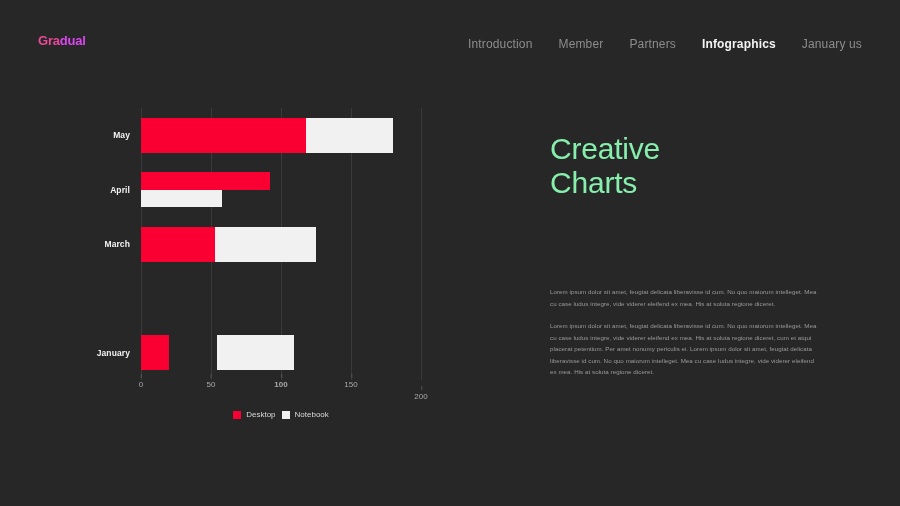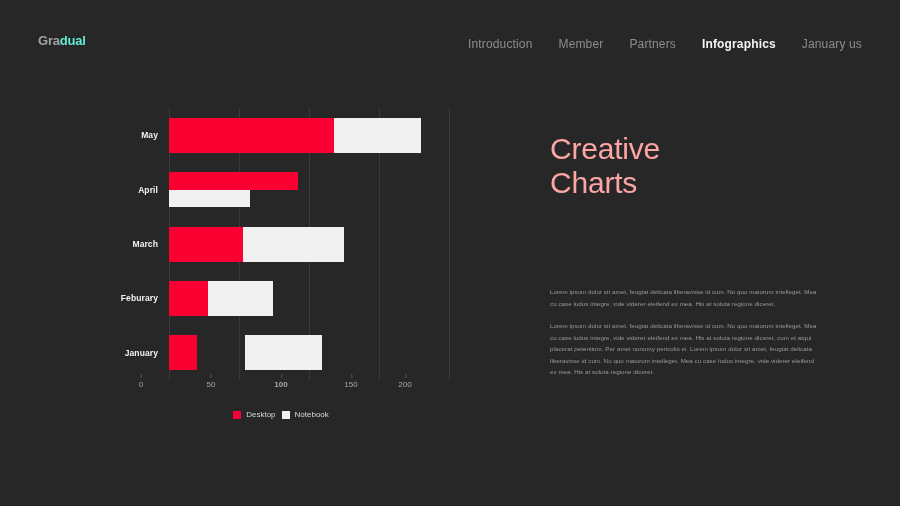--- a/index.html
+++ b/index.html
@@ -30,22 +30,22 @@
   .logo {
     position: absolute;
     left: 38px;
     top: 34px;
     font-size: 13px;
     font-weight: bold;
     letter-spacing: -0.2px;
     line-height: 1;
     white-space: nowrap;
   }
-  .logo .logo-a { color: #a3a3a3; }
-  .logo .logo-b { color: #5eead4; }
+  .logo .logo-a { color: #ec4899; }
+  .logo .logo-b { color: #d946ef; }
 
   .main-nav {
     position: absolute;
     right: 38px;
     top: 37px;
     display: flex;
     align-items: center;
     gap: 26px;
   }
   .nav-item {
@@ -68,21 +68,20 @@
     width: 520px;
     height: 350px;
   }
 
   .plot {
     position: absolute;
     left: 141px;
     top: 18px;
     width: 280px;   
     height: 272px;
-    margin-left: 28px;
   }
 
   .gridline {
     position: absolute;
     top: 0;
     width: 1px;
     height: 272px;
     background: #3a3a3a;
   }
 
@@ -165,21 +164,21 @@
     position: absolute;
     left: 550px;
     top: 132px;
     width: 270px;
   }
 
   .headline {
     font-size: 30px;
     font-weight: 300;
     line-height: 1.12;
-    color: #fca5a5;
+    color: #86efac;
     letter-spacing: -0.2px;
   }
   .headline-line { display: block; }
 
   .body-copy {
     margin-top: 0;
   }
   .paragraph {
     font-size: 6.2px;
     line-height: 1.85;
@@ -223,37 +222,32 @@
       <div class="bar-row" style="top: 64.1px; flex-direction: column;">
         <span class="cat-label">April</span>
         <span class="seg seg-desktop" style="width: 128.8px; background: rgb(250, 0, 50);"></span>
         <span class="seg seg-notebook" style="width: 81.2px; background: rgb(241, 241, 241);"></span>
       </div>
       <div class="bar-row" style="top: 118.5px;">
         <span class="cat-label">March</span>
         <span class="seg seg-desktop" style="width: 74.2px; background: rgb(250, 0, 50);"></span>
         <span class="seg seg-notebook" style="width: 100.8px; background: rgb(241, 241, 241);"></span>
       </div>
-      <div class="bar-row" style="top: 172.9px;">
-        <span class="cat-label">Feburary</span>
-        <span class="seg seg-desktop" style="width: 39.2px; background: rgb(250, 0, 50);"></span>
-        <span class="seg seg-notebook" style="width: 64.4px; background: rgb(241, 241, 241);"></span>
-      </div>
       <div class="bar-row" style="top: 227.3px; gap: 48px;">
         <span class="cat-label">January</span>
         <span class="seg seg-desktop" style="width: 28px; background: rgb(250, 0, 50);"></span>
         <span class="seg seg-notebook" style="width: 77px; background: rgb(241, 241, 241);"></span>
       </div>
     </div>
   <div class="x-axis" id="x-axis">
       <div class="tick" style="left: 0px;">0<span class="tick-mark" style="left: 50%;"></span></div>
       <div class="tick" style="left: 70px;">50<span class="tick-mark" style="left: 50%;"></span></div>
       <div class="tick" style="left: 140px; font-weight: bold;">100<span class="tick-mark" style="left: 50%;"></span></div>
       <div class="tick" style="left: 210px;">150<span class="tick-mark" style="left: 50%;"></span></div>
-      <div class="tick" style="left: 264px;">200<span class="tick-mark" style="left: 50%;"></span></div>
+      <div class="tick" style="left: 280px; margin-top: 12px;">200<span class="tick-mark" style="left: 50%;"></span></div>
     </div>
   <div class="legend" id="chart-legend">
       <div class="legend-entry">
         <span class="legend-swatch" style="background: rgb(250, 0, 50);"></span>
         <span>Desktop</span>
       </div>
       <div class="legend-entry">
         <span class="legend-swatch" style="background: rgb(241, 241, 241);"></span>
         <span>Notebook</span>
       </div>

